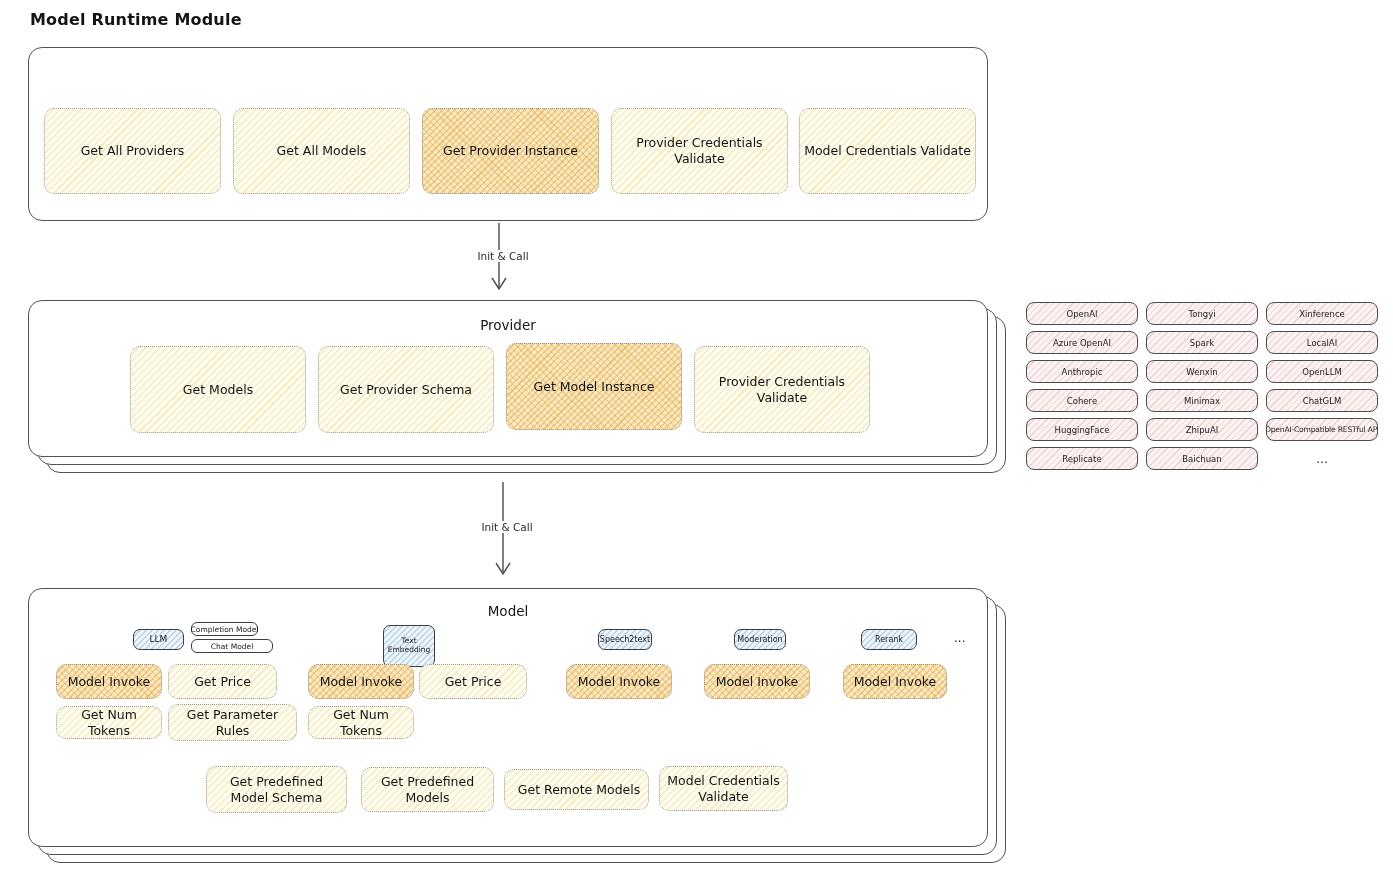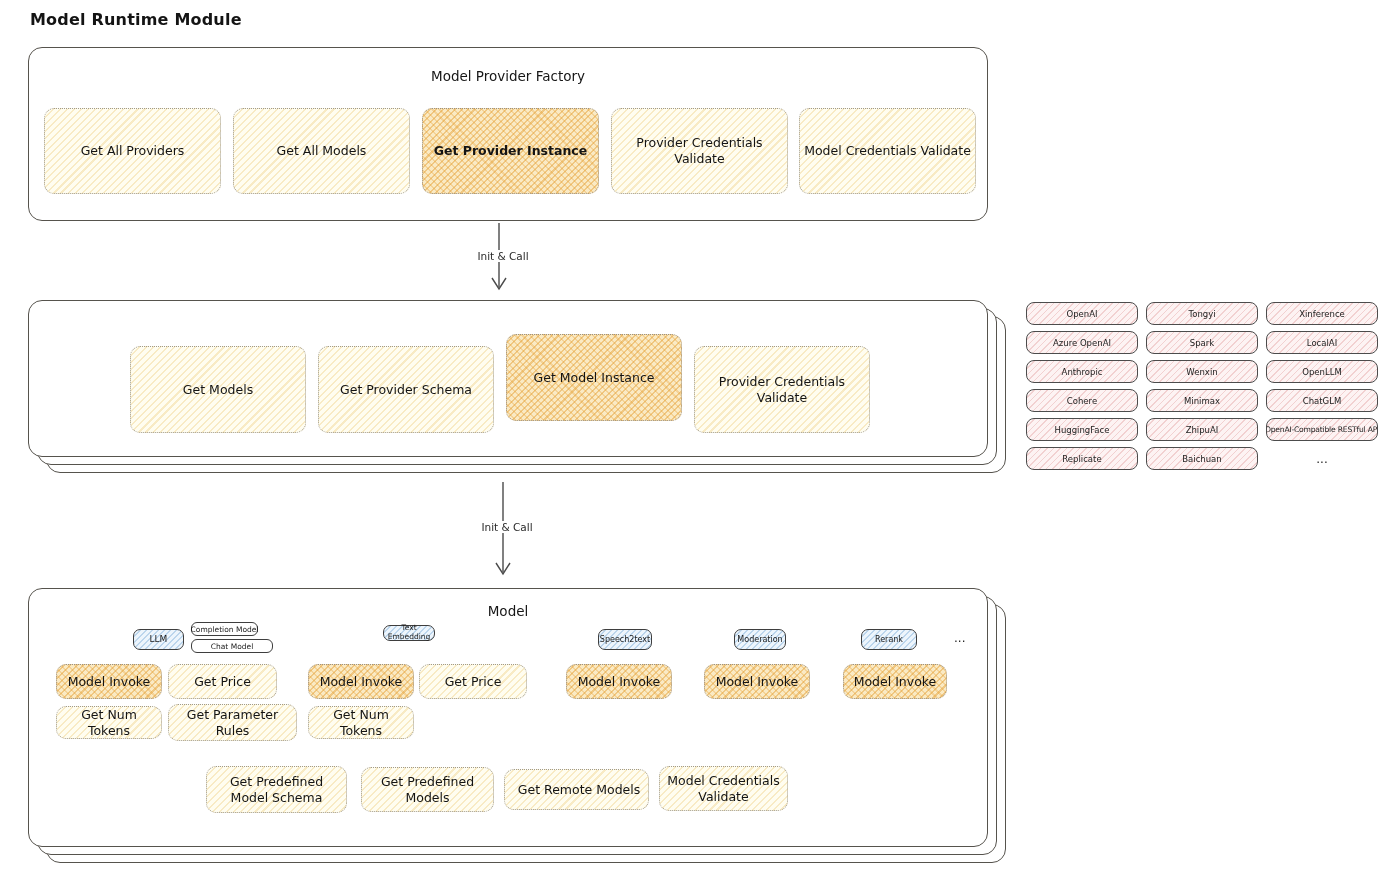--- a/index.html
+++ b/index.html
@@ -74,40 +74,40 @@
   svg.arrow{position:absolute;overflow:visible;}
 </style>
 </head>
 <body>
 
 <div class="canvas">
 
   <div class="main-title">Model Runtime Module</div>
 
   <div class="panel" style="left:28px;top:47px;width:958px;height:172px;">
-    <div class="panel-title">Model Provider Factory</div>
     <div class="node hy" style="left:15px;top:60px;width:177px;height:86px;">Get All Providers</div>
     <div class="node hy" style="left:204px;top:60px;width:177px;height:86px;">Get All Models</div>
-    <div class="node ho" style="left:393px;top:60px;width:177px;height:86px;font-weight:bold;">Get Provider Instance</div>
+    <div class="node ho" style="left:393px;top:60px;width:177px;height:86px;">Get Provider Instance</div>
     <div class="node hy" style="left:582px;top:60px;width:177px;height:86px;">Provider Credentials Validate</div>
     <div class="node hy" style="left:770px;top:60px;width:177px;height:86px;">Model Credentials Validate</div>
   </div>
 
   <svg class="arrow" style="left:487px;top:223px;" width="24" height="74">
     <line x1="12" y1="0" x2="12" y2="64" stroke="#4a4a4a" stroke-width="1.4"></line>
     <polyline points="5,55 12,66 19,55" fill="none" stroke="#4a4a4a" stroke-width="1.4"></polyline>
   </svg>
   <div class="arrow-label" style="left:468px;top:250px;width:64px;">Init &amp; Call</div>
 
   <div class="stack-layer" style="left:46px;top:316px;width:958px;height:155px;"></div>
   <div class="stack-layer" style="left:37px;top:308px;width:958px;height:155px;"></div>
   <div class="panel" style="left:28px;top:300px;width:958px;height:155px;">
+    <div class="panel-title" style="top:16px;">Provider</div>
     <div class="node hy" style="left:101px;top:45px;width:176px;height:87px;">Get Models</div>
     <div class="node hy" style="left:289px;top:45px;width:176px;height:87px;">Get Provider Schema</div>
-    <div class="node ho" style="left:477px;top:33px;width:176px;height:87px;">Get Model Instance</div>
+    <div class="node ho" style="left:477px;top:42px;width:176px;height:87px;">Get Model Instance</div>
     <div class="node hy" style="left:665px;top:45px;width:176px;height:87px;">Provider Credentials Validate</div>
   </div>
 
   <div class="pink-grid">
     <div class="pink-cell">OpenAI</div>
     <div class="pink-cell">Tongyi</div>
     <div class="pink-cell">Xinference</div>
     <div class="pink-cell">Azure OpenAI</div>
     <div class="pink-cell">Spark</div>
     <div class="pink-cell">LocalAI</div>
@@ -132,21 +132,21 @@
   <div class="arrow-label" style="left:472px;top:521px;width:64px;">Init &amp; Call</div>
 
   <div class="stack-layer" style="left:46px;top:604px;width:958px;height:257px;"></div>
   <div class="stack-layer" style="left:37px;top:596px;width:958px;height:257px;"></div>
   <div class="panel" style="left:28px;top:588px;width:958px;height:257px;">
     <div class="panel-title" style="top:14px;">Model</div>
 
     <div class="tag-blue" style="left:104px;top:40px;width:51px;height:21px;font-size:9px;">LLM</div>
     <div class="tag-white" style="left:162px;top:33px;width:67px;height:14px;">Completion Model</div>
     <div class="tag-white" style="left:162px;top:50px;width:82px;height:14px;">Chat Model</div>
-    <div class="tag-blue" style="left:354px;top:36px;width:52px;height:16px;font-size:7.5px;">Text Embedding</div>
+    <div class="tag-blue" style="left:354px;top:36px;width:52px;height:42px;font-size:7.5px;">Text Embedding</div>
     <div class="tag-blue" style="left:569px;top:40px;width:54px;height:21px;">Speech2text</div>
     <div class="tag-blue" style="left:705px;top:40px;width:52px;height:21px;">Moderation</div>
     <div class="tag-blue" style="left:832px;top:40px;width:56px;height:21px;">Rerank</div>
     <div class="dots" style="left:925px;top:42px;">...</div>
 
     <div class="node ho" style="left:27px;top:75px;width:106px;height:35px;">Model Invoke</div>
     <div class="node hy" style="left:139px;top:75px;width:109px;height:35px;">Get Price</div>
     <div class="node ho" style="left:279px;top:75px;width:106px;height:35px;">Model Invoke</div>
     <div class="node hy" style="left:390px;top:75px;width:108px;height:35px;">Get Price</div>
     <div class="node ho" style="left:537px;top:75px;width:106px;height:35px;">Model Invoke</div>

